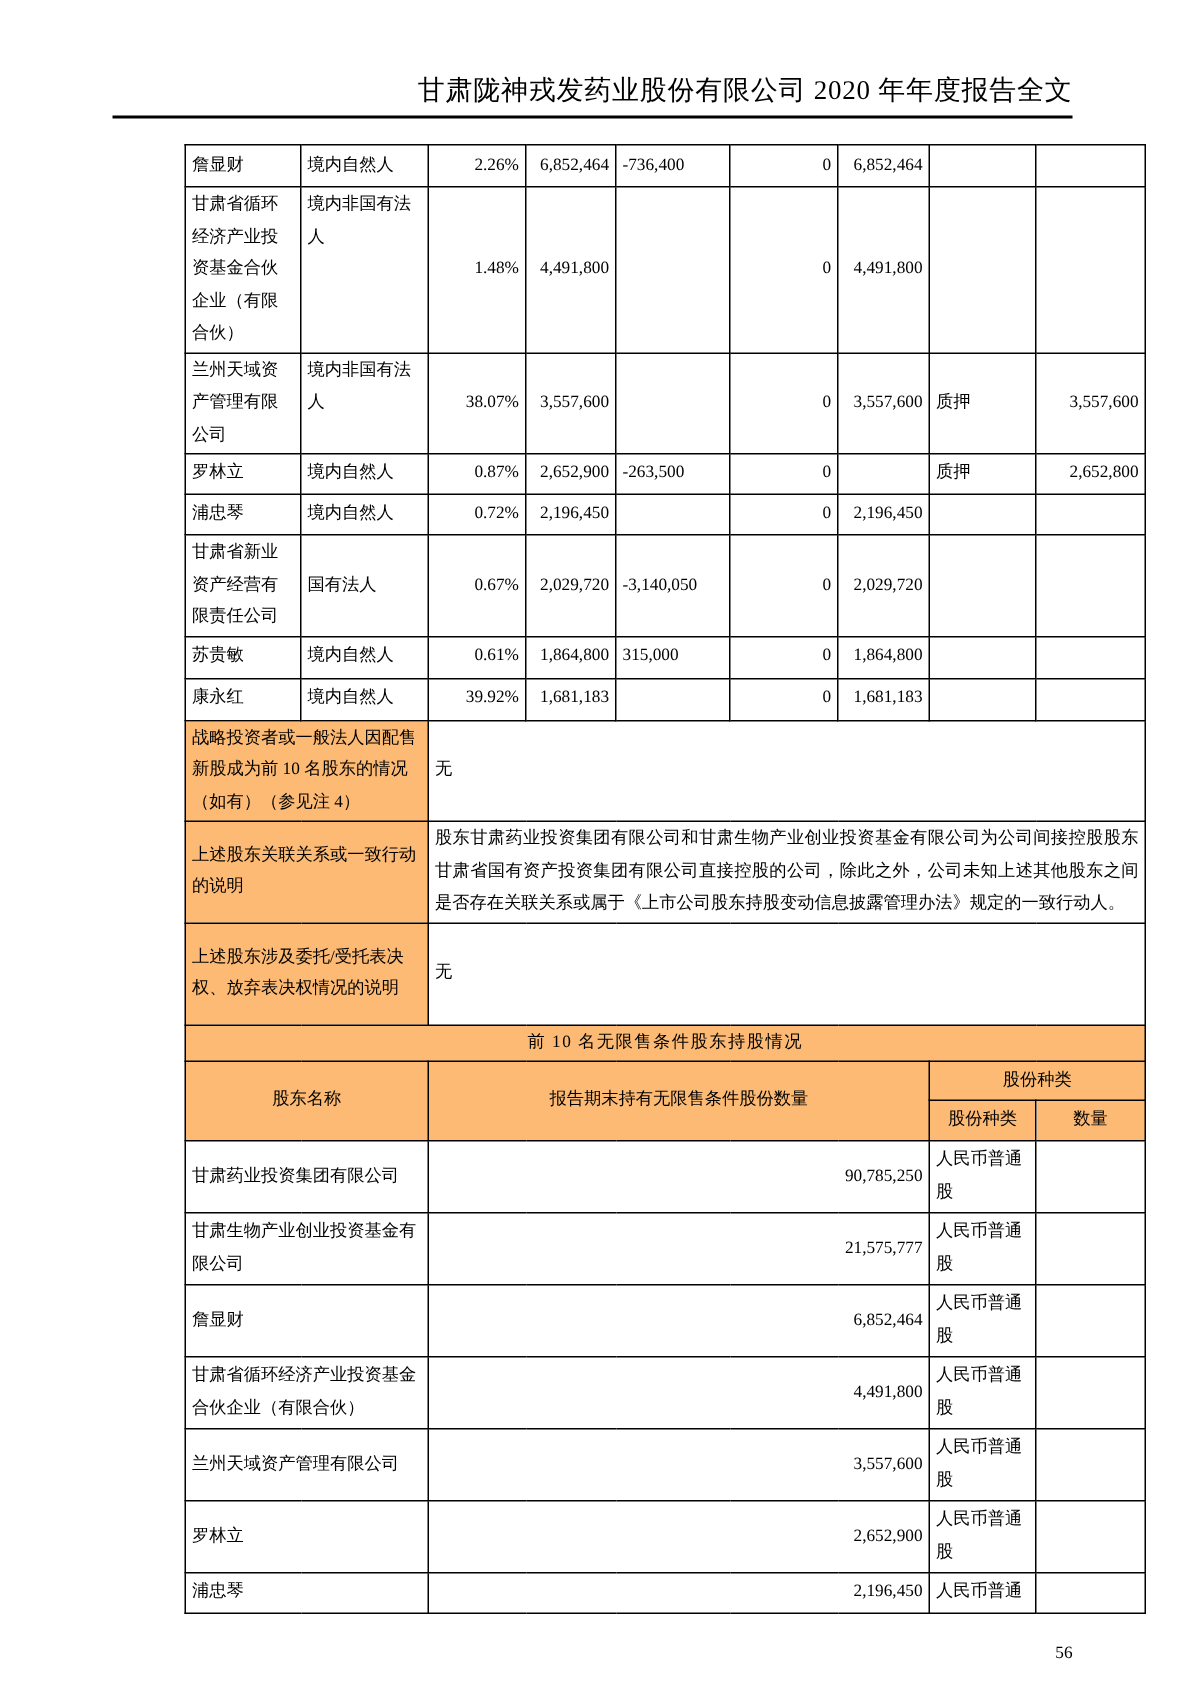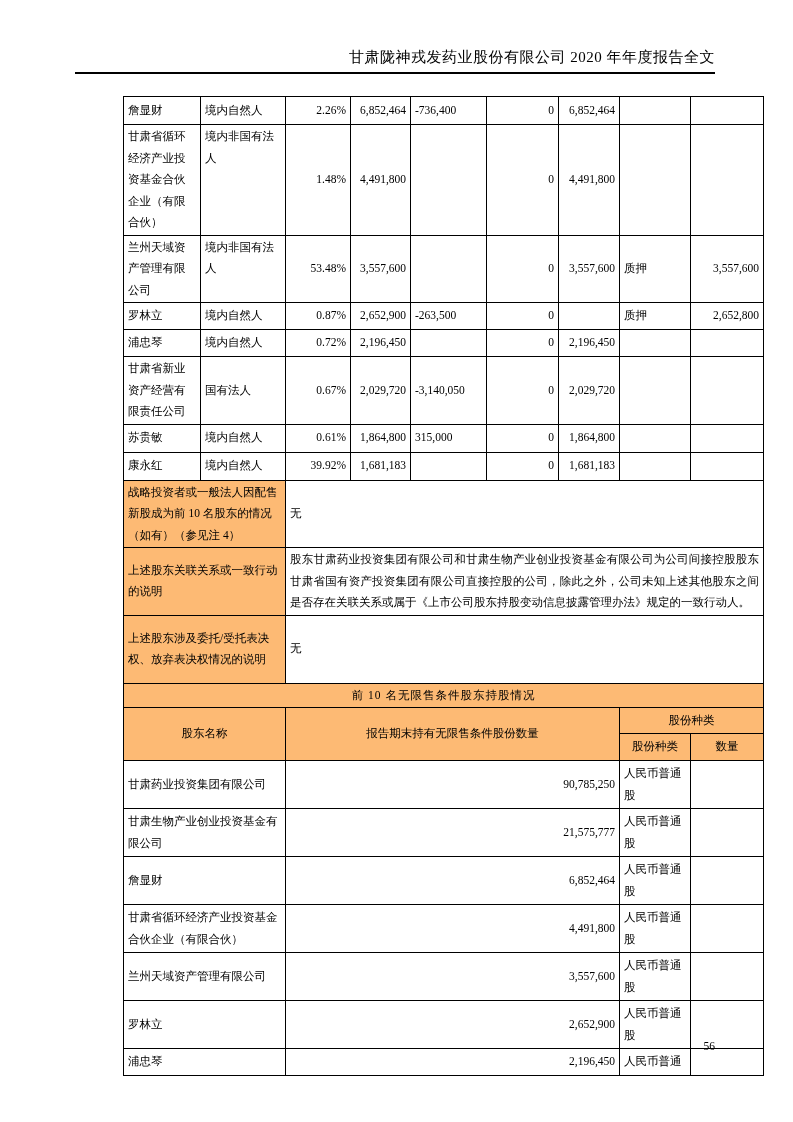--- a/index.html
+++ b/index.html
@@ -8,21 +8,21 @@
     width:793px;height:1122px;
     background:#ffffff;
     font-family:"Liberation Serif","DejaVu Serif",serif;
     color:#000;
     overflow:hidden;
   }
   .doc-header{
     position:absolute;left:75px;top:48px;width:640px;
     border-bottom:2px solid #000;
     text-align:right;
-    font-size:15px;
+    font-size:18px;
     padding-bottom:5px;
     letter-spacing:0.5px;
   }
   .content{
     position:absolute;left:75px;top:96px;width:640px;
   }
   table.t{
     border-collapse:collapse;
     table-layout:fixed;
     width:640px;
@@ -38,21 +38,21 @@
     overflow:hidden;
   }
   .l{text-align:left;}
   .r{text-align:right;}
   .c{text-align:center;}
   .g{background:#fdba74;}
   .vt{vertical-align:top !important;}
   .just{text-align:justify;}
   .band{letter-spacing:1px;}
   .page-number{
-    position:absolute;left:75px;top:1040px;width:640px;
+    position:absolute;left:75px;top:1096px;width:640px;
     text-align:right;font-size:11.5px;
     padding-right:2px;
   }
 </style>
 </head>
 <body>
 
 <div class="page">
 
   <div class="doc-header">
@@ -92,21 +92,21 @@
           <td class="r">4,491,800</td>
           <td class="l"></td>
           <td class="r">0</td>
           <td class="r">4,491,800</td>
           <td class="l"></td>
           <td class="r"></td>
         </tr>
         <tr style="height:55px">
           <td class="l vt">兰州天域资产管理有限公司</td>
           <td class="l vt">境内非国有法人</td>
-          <td class="r">53.48%</td>
+          <td class="r">38.07%</td>
           <td class="r">3,557,600</td>
           <td class="l"></td>
           <td class="r">0</td>
           <td class="r">3,557,600</td>
           <td class="l">质押</td>
           <td class="r">3,557,600</td>
         </tr>
         <tr style="height:27px">
           <td class="l">罗林立</td>
           <td class="l">境内自然人</td>

